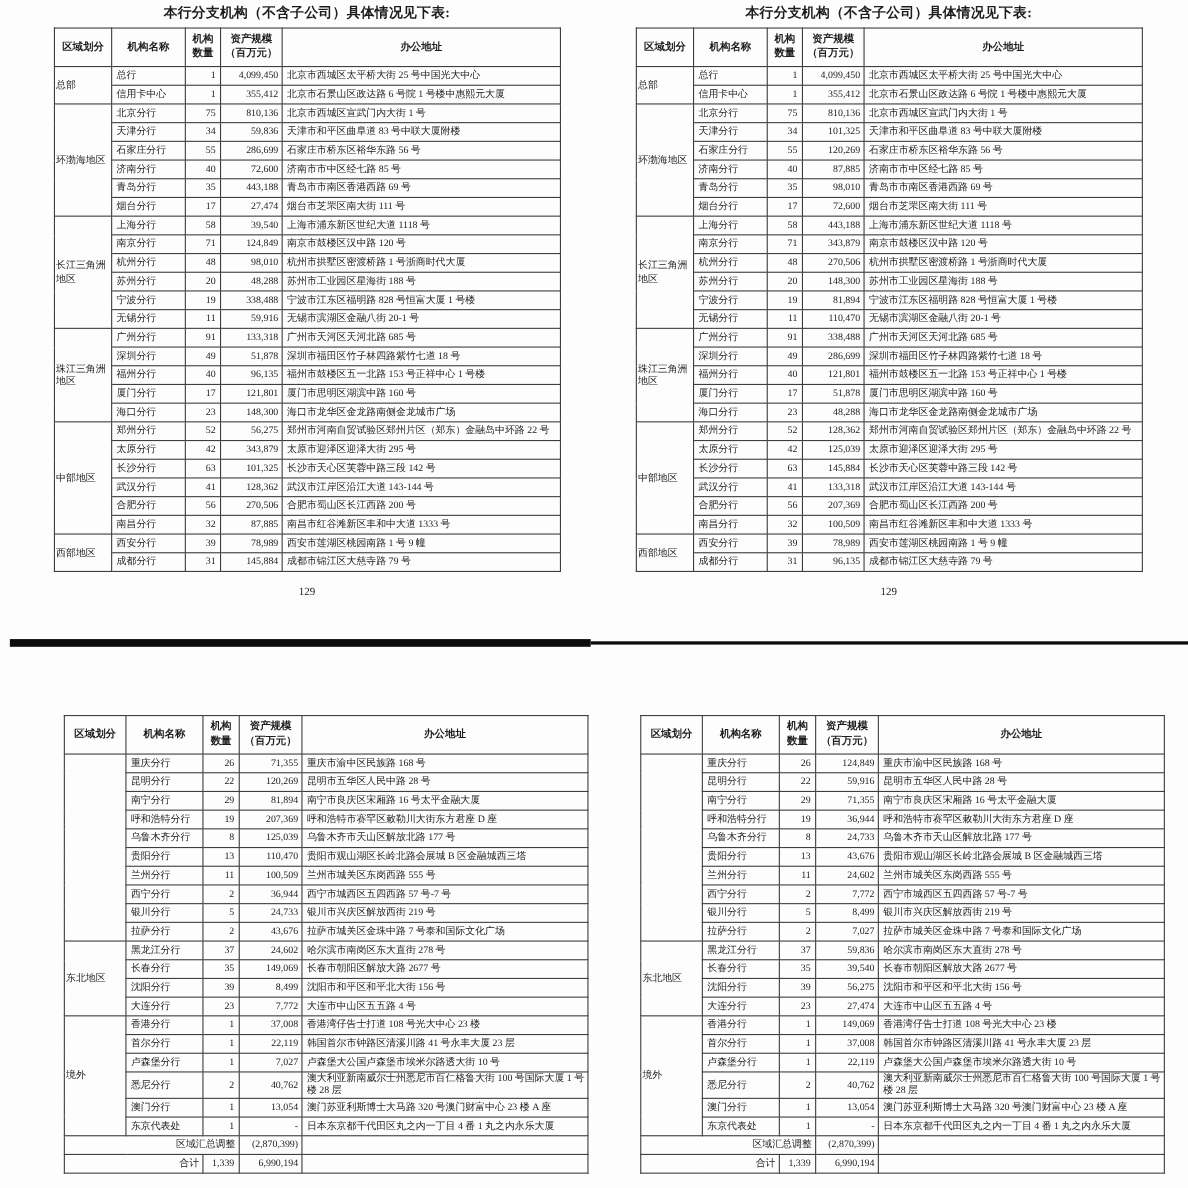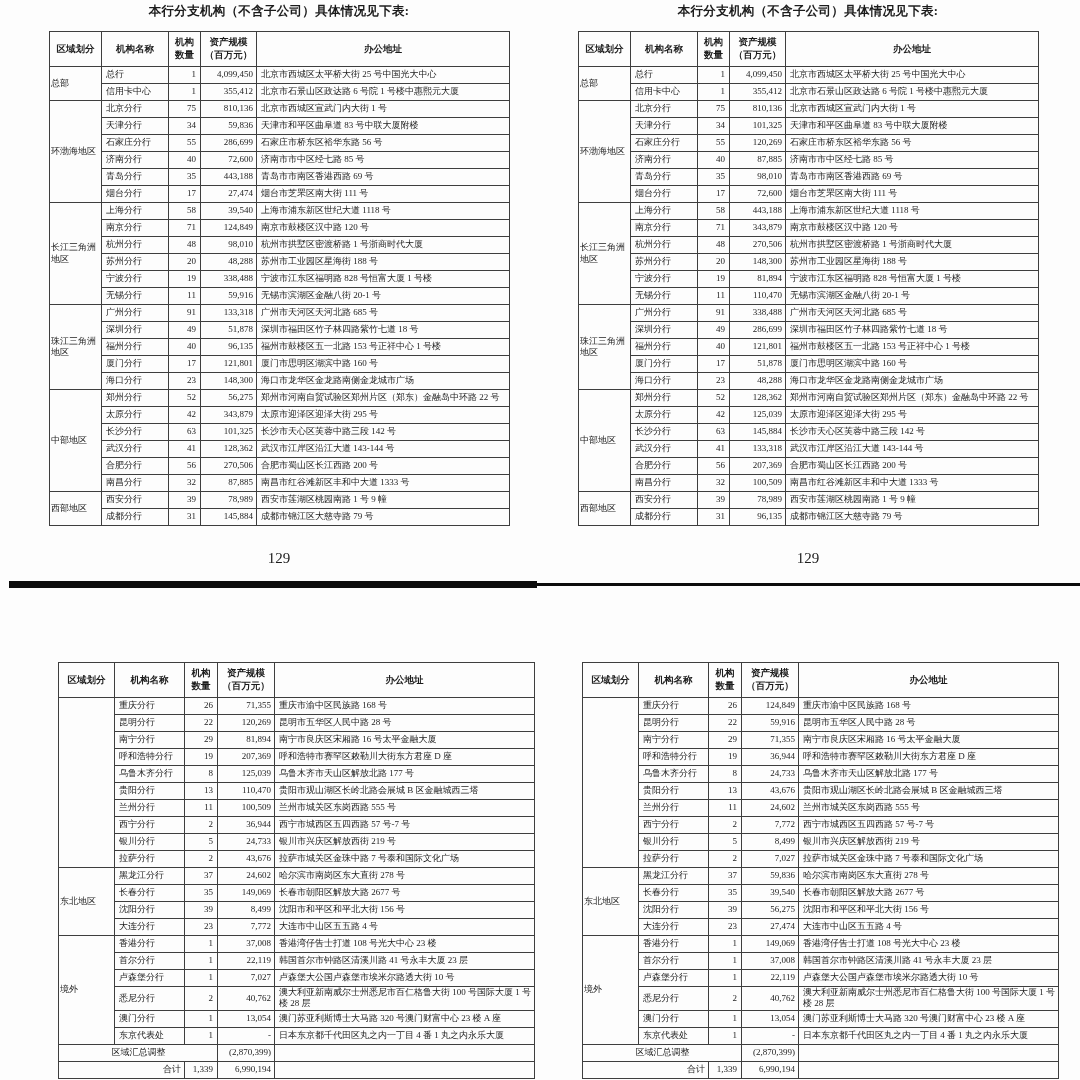--- a/index.html
+++ b/index.html
@@ -6,35 +6,35 @@
   body{
     width:1080px;height:1080px;position:relative;background:#fdfdfd;
     font-family:"Liberation Serif","DejaVu Serif",serif;color:#1c1c1c;
     overflow:hidden;
   }
   .quad{position:absolute;}
   .doc-title{
     text-align:center;font-weight:bold;font-size:12.5px;line-height:1.2;
     margin:0 0 6px 0;letter-spacing:.3px;white-space:nowrap;
   }
-  table{border-collapse:collapse;table-layout:fixed;width:100%;margin-top:12px;}
+  table{border-collapse:collapse;table-layout:fixed;width:100%;}
   th,td{border:1px solid #3e3e3e;overflow:hidden;}
   th{
     font-weight:bold;text-align:center;vertical-align:middle;
     white-space:pre-line;font-size:9.5px;line-height:1.35;height:32px;padding:1px 2px;
   }
   td{font-size:9px;line-height:1.25;height:16px;padding:0 3px;vertical-align:middle;}
   td.c-region{text-align:left;white-space:pre-line;padding:0 1px;}
   td.c-name{text-align:left;padding-left:4px;white-space:nowrap;}
   td.c-count{text-align:right;padding-right:4px;font-family:"Liberation Serif","DejaVu Serif",serif;}
   td.c-assets{text-align:right;padding-right:3px;}
   td.c-addr{text-align:left;padding-left:4px;}
-  td.c-span{text-align:center;padding-left:4px;}
+  td.c-span{text-align:right;padding-left:4px;}
   td.c-span.center{text-align:right;}
-  .page-num{text-align:center;font-size:15px;margin-top:24px;}
+  .page-num{text-align:center;font-size:10px;margin-top:13px;}
   .divider{position:absolute;background:#0c0c0c;}
   .divider-left{left:9px;top:581px;width:528px;height:7px;}
   .divider-right{left:537px;top:583px;width:543px;height:3px;}
 </style>
 </head>
 <body>
 
 <div class="quad" style="left:49px;top:4px;width:460px;">
   <div class="doc-title">本行分支机构（不含子公司）具体情况见下表:</div>
   <table>

